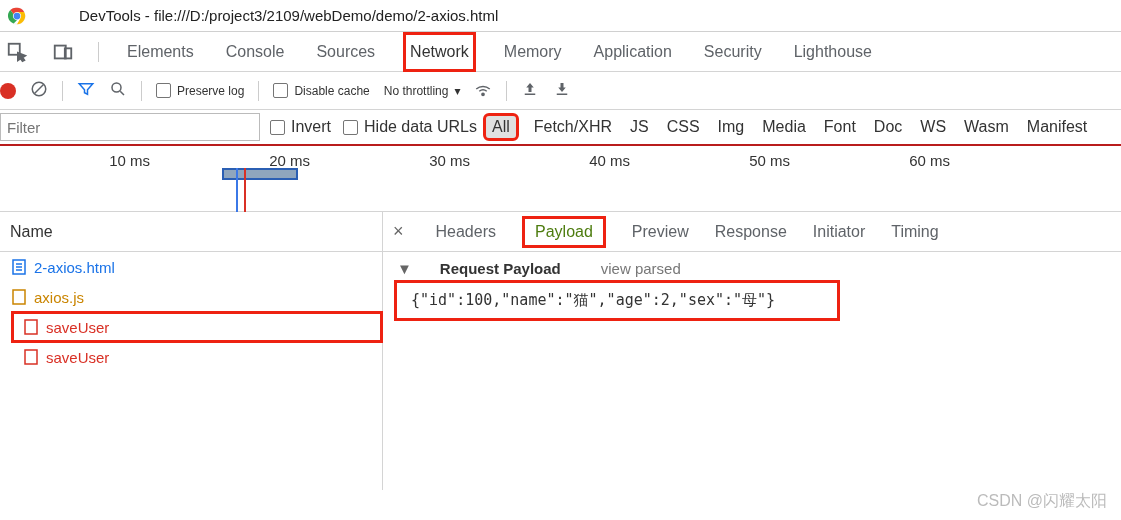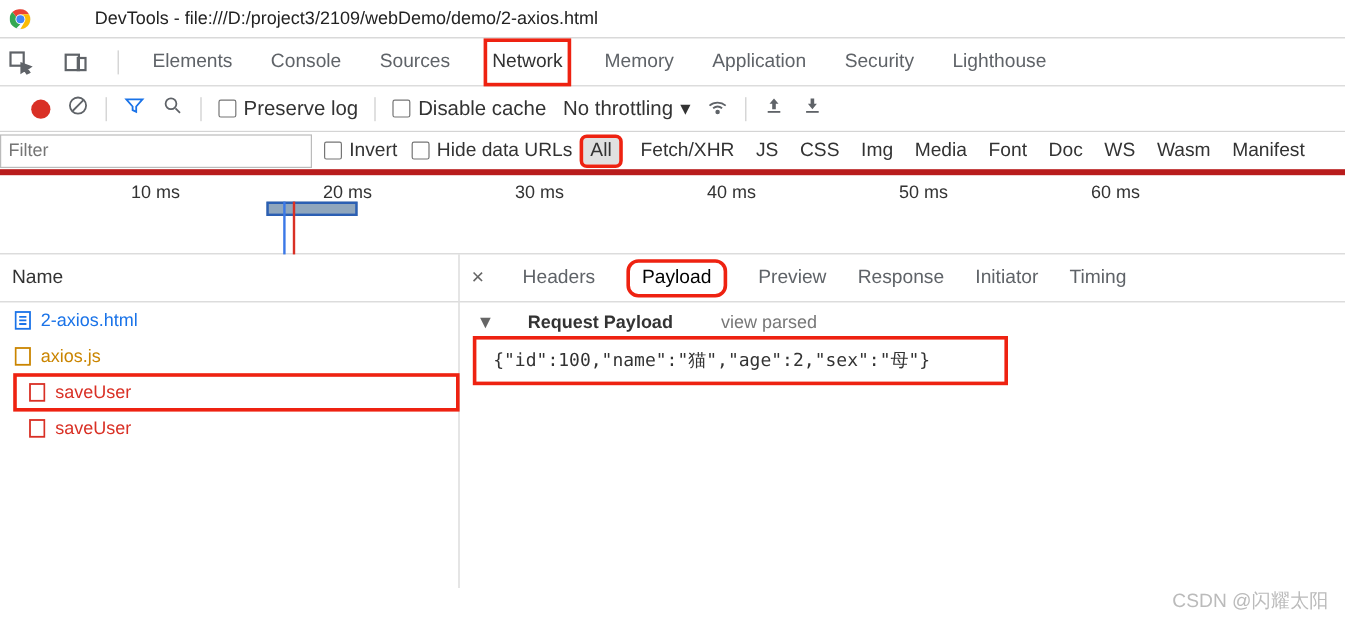--- a/index.html
+++ b/index.html
@@ -12,30 +12,30 @@
 .titlebar-text { font-size: 15px; color: #222; }
 
 
 .maintabs { height: 40px; display: flex; align-items: center; border-bottom: 1px solid #d4d4d4; padding: 0 6px; gap: 24px; font-size: 16px; color: #5f6368; }
 .maintabs .iconbtn { width: 22px; height: 22px; display: flex; align-items: center; justify-content: center; color: #5f6368; }
 .maintabs .tab { padding: 8px 4px; cursor: default; }
 .maintabs .tab.active { color: #333; }
 .red-box { border: 3px solid #e21; padding: 4px 8px; }
 
 
-.toolbar { height: 38px; display: flex; align-items: center; border-bottom: 1px solid #d4d4d4; padding: 0 26px; gap: 14px; font-size: 17px; color: #333; }
+.toolbar { height: 38px; display: flex; align-items: center; border-bottom: 1px solid #d4d4d4; padding: 0 0; gap: 14px; font-size: 12px; color: #333; }
 .record-dot { width: 16px; height: 16px; border-radius: 50%; background: #d93025; }
 .vline { width: 1px; height: 20px; background: #ccc; }
 .toolbar svg { width: 18px; height: 18px; }
 .cbx { display: flex; align-items: center; gap: 6px; }
 .cbx .box { width: 15px; height: 15px; border: 1.5px solid #757575; border-radius: 2px; }
 .throttling { display: flex; align-items: center; gap: 6px; color: #333; }
 
 
-.filterrow { height: 36px; display: flex; align-items: center; border-bottom: 5px solid #b91c1c; font-size: 16px; color: #333; }
+.filterrow { height: 36px; display: flex; align-items: center; border-bottom: 2px solid #b91c1c; font-size: 16px; color: #333; }
 .filter-input { width: 260px; height: 28px; border: 1px solid #bbb; padding: 2px 6px; color: #888; margin-right: 10px; font-size: 15px; }
 .filterrow .ftype { margin: 0 9px; }
 .ftype.all { background: #e0e0e0; padding: 2px 6px; border-radius: 3px; outline: 3px solid #e21; }
 
 
 .timeline { height: 66px; border-bottom: 1px solid #d4d4d4; position: relative; }
 .timeline .tick { position: absolute; top: 6px; font-size: 15px; color: #333; transform: translateX(-100%); }
 .timeline .bar { position: absolute; top: 22px; height: 12px; background: #8fa6bd; border: 2px solid #2b5fb3; }
 .timeline .marker { position: absolute; top: 22px; width: 2px; height: 44px; }
 
@@ -45,21 +45,21 @@
 .name-header { height: 40px; display: flex; align-items: center; padding: 0 10px; border-bottom: 1px solid #d4d4d4; font-size: 16px; color: #333; }
 .name-list { }
 .name-row { height: 30px; display: flex; align-items: center; padding: 0 12px; gap: 8px; font-size: 15px; }
 .file-icon { width: 14px; height: 16px; }
 .name-row.blue { color: #1a73e8; }
 .name-row.red { color: #d93025; margin-left: 12px; }
 .name-row.selected { outline: 3px solid #e21; outline-offset: -2px; }
 
 .detail-panel { flex: 1; }
 .detail-tabs { height: 40px; display: flex; align-items: center; border-bottom: 1px solid #d4d4d4; padding: 0 10px; gap: 26px; font-size: 16px; color: #5f6368; }
-.detail-tabs .dtab.active { color: #000000; border-radius: 10px; }
+.detail-tabs .dtab.active { color: #4d7c0f; }
 .detail-tabs .close { font-size: 18px; color: #666; margin-right: 6px; }
 .detail-tabs .red-box { padding: 4px 10px; }
 
 .payload-body { padding: 8px 14px; }
 .payload-header { display: flex; align-items: center; gap: 40px; font-size: 15px; margin-bottom: 6px; }
 .payload-header .tri { color: #666; margin-right: 4px; }
 .payload-header .bold { font-weight: 600; color: #333; padding-left: 24px; }
 .payload-header .light { color: #777; }
 .payload-content { font-family: Consolas, monospace; font-size: 15px; padding: 8px 14px; outline: 3px solid #e21; display: inline-block; min-width: 440px; }
 

